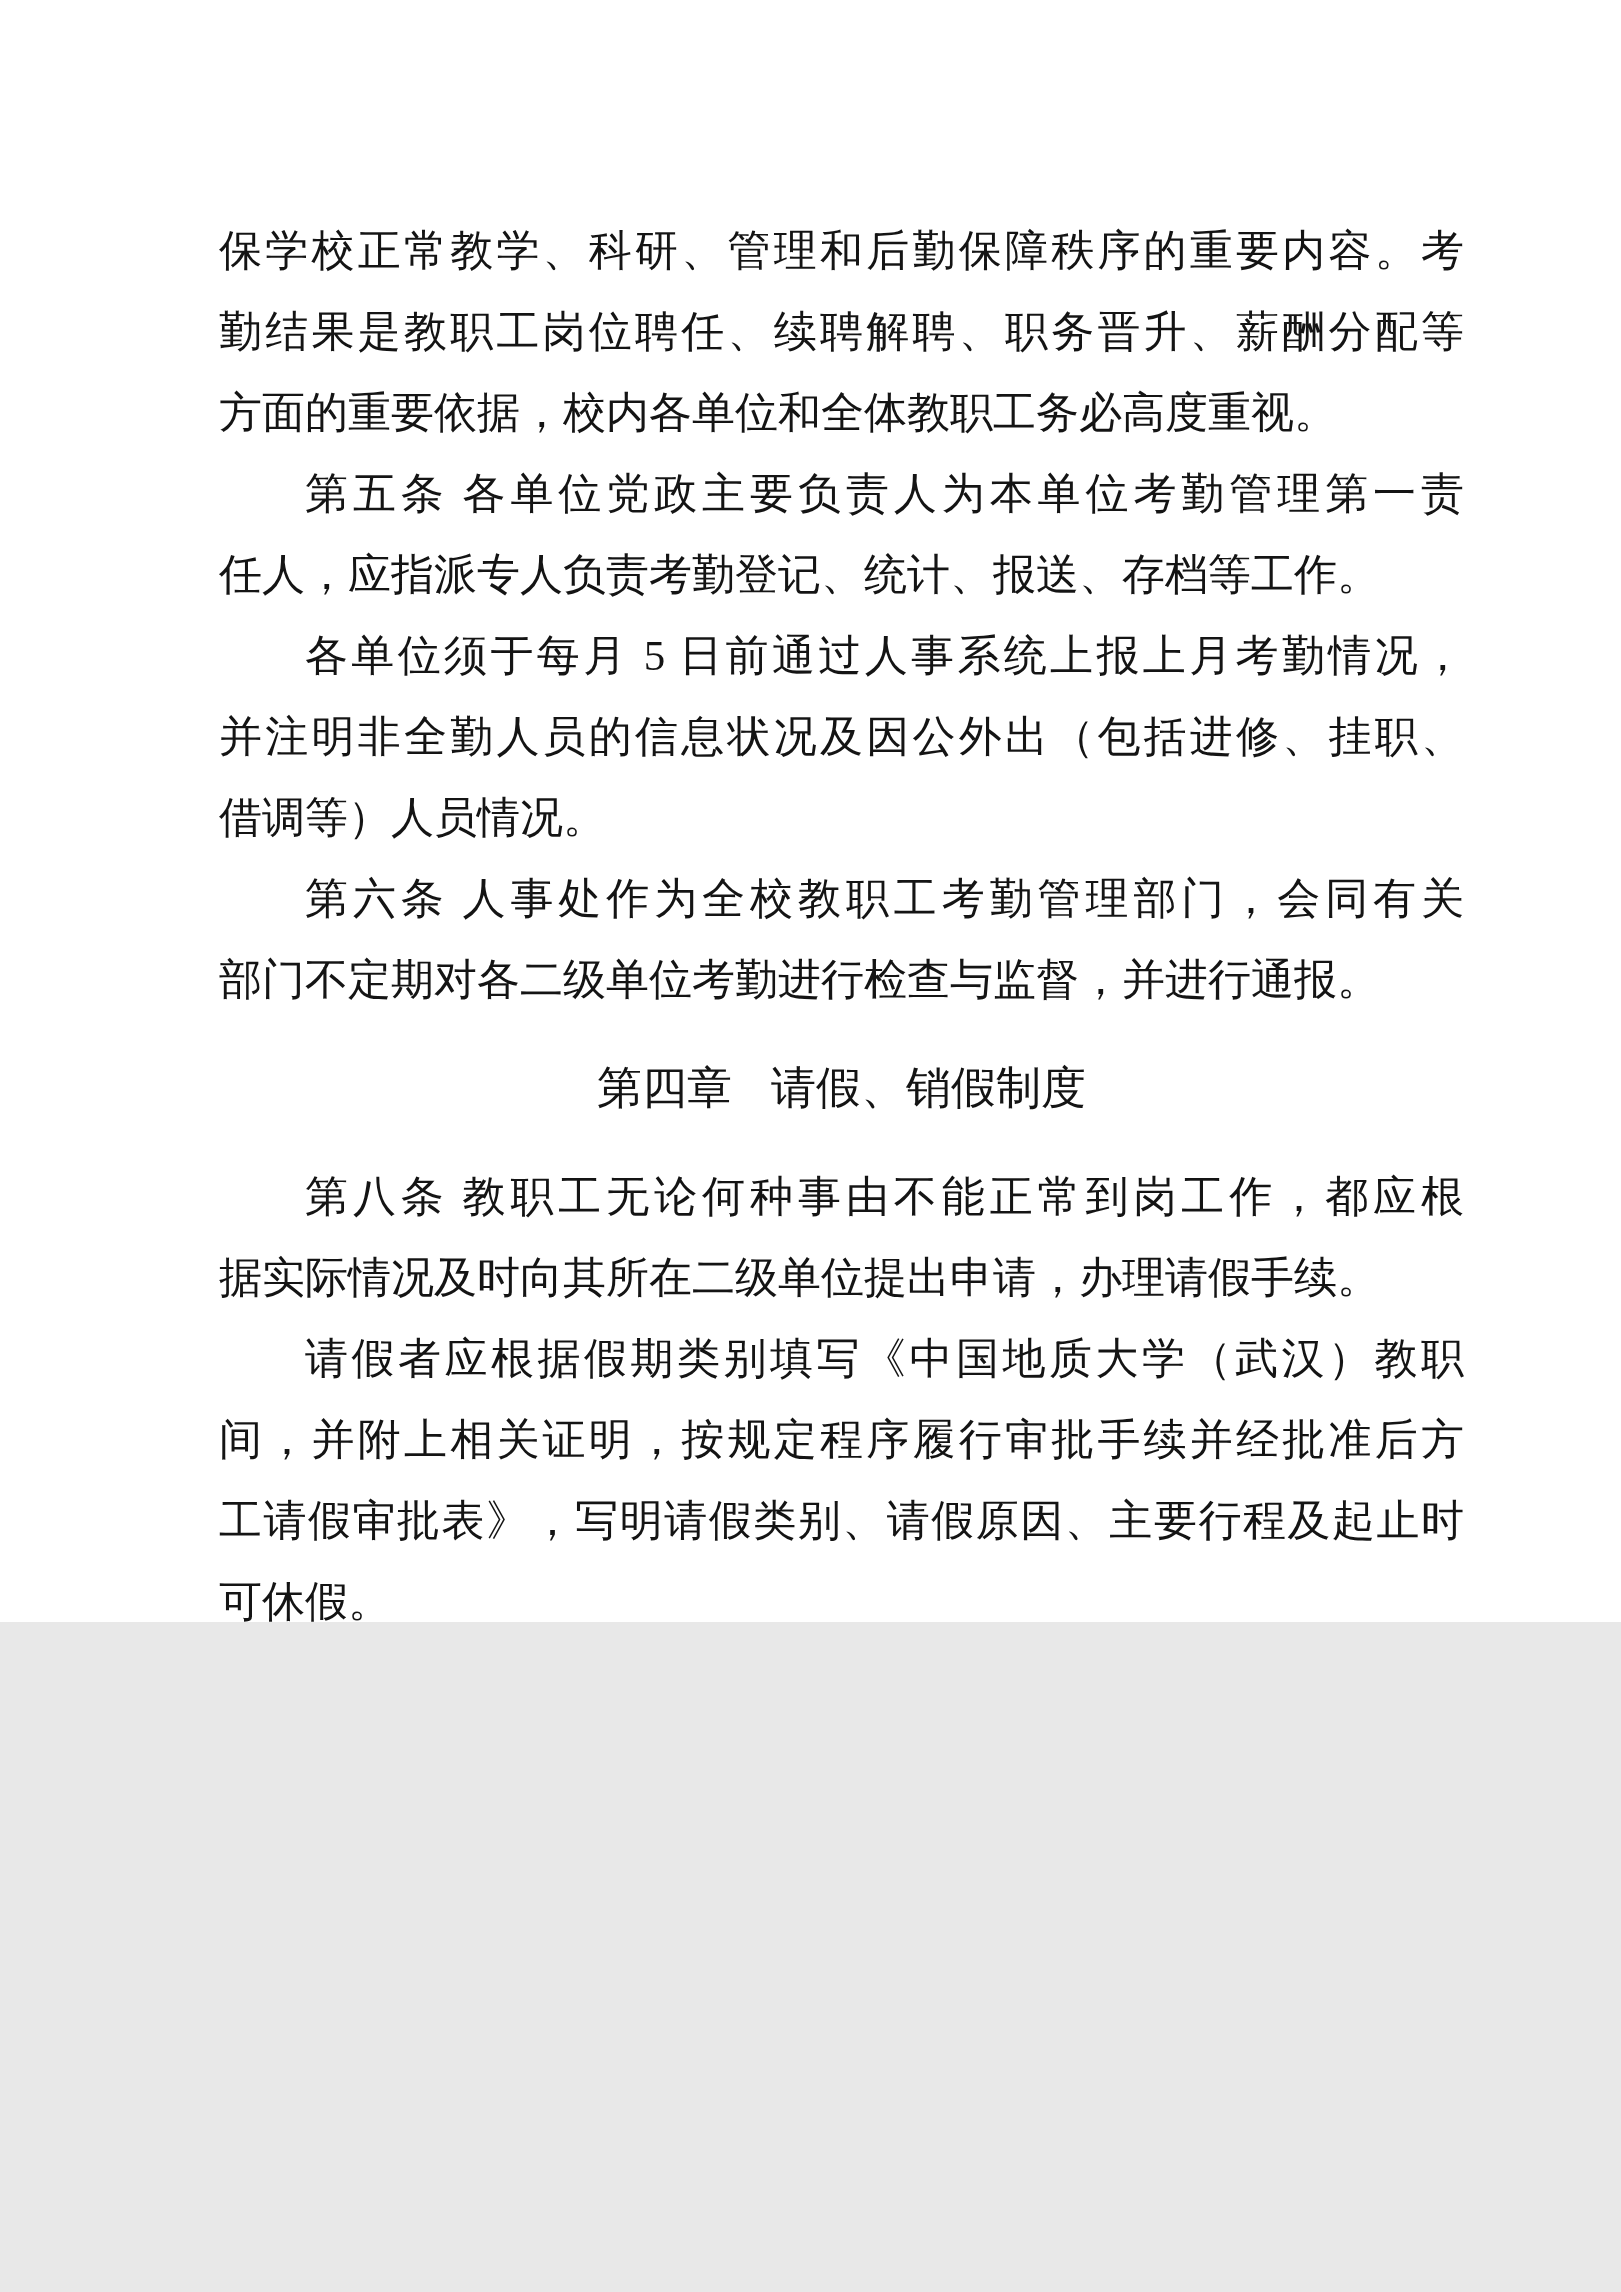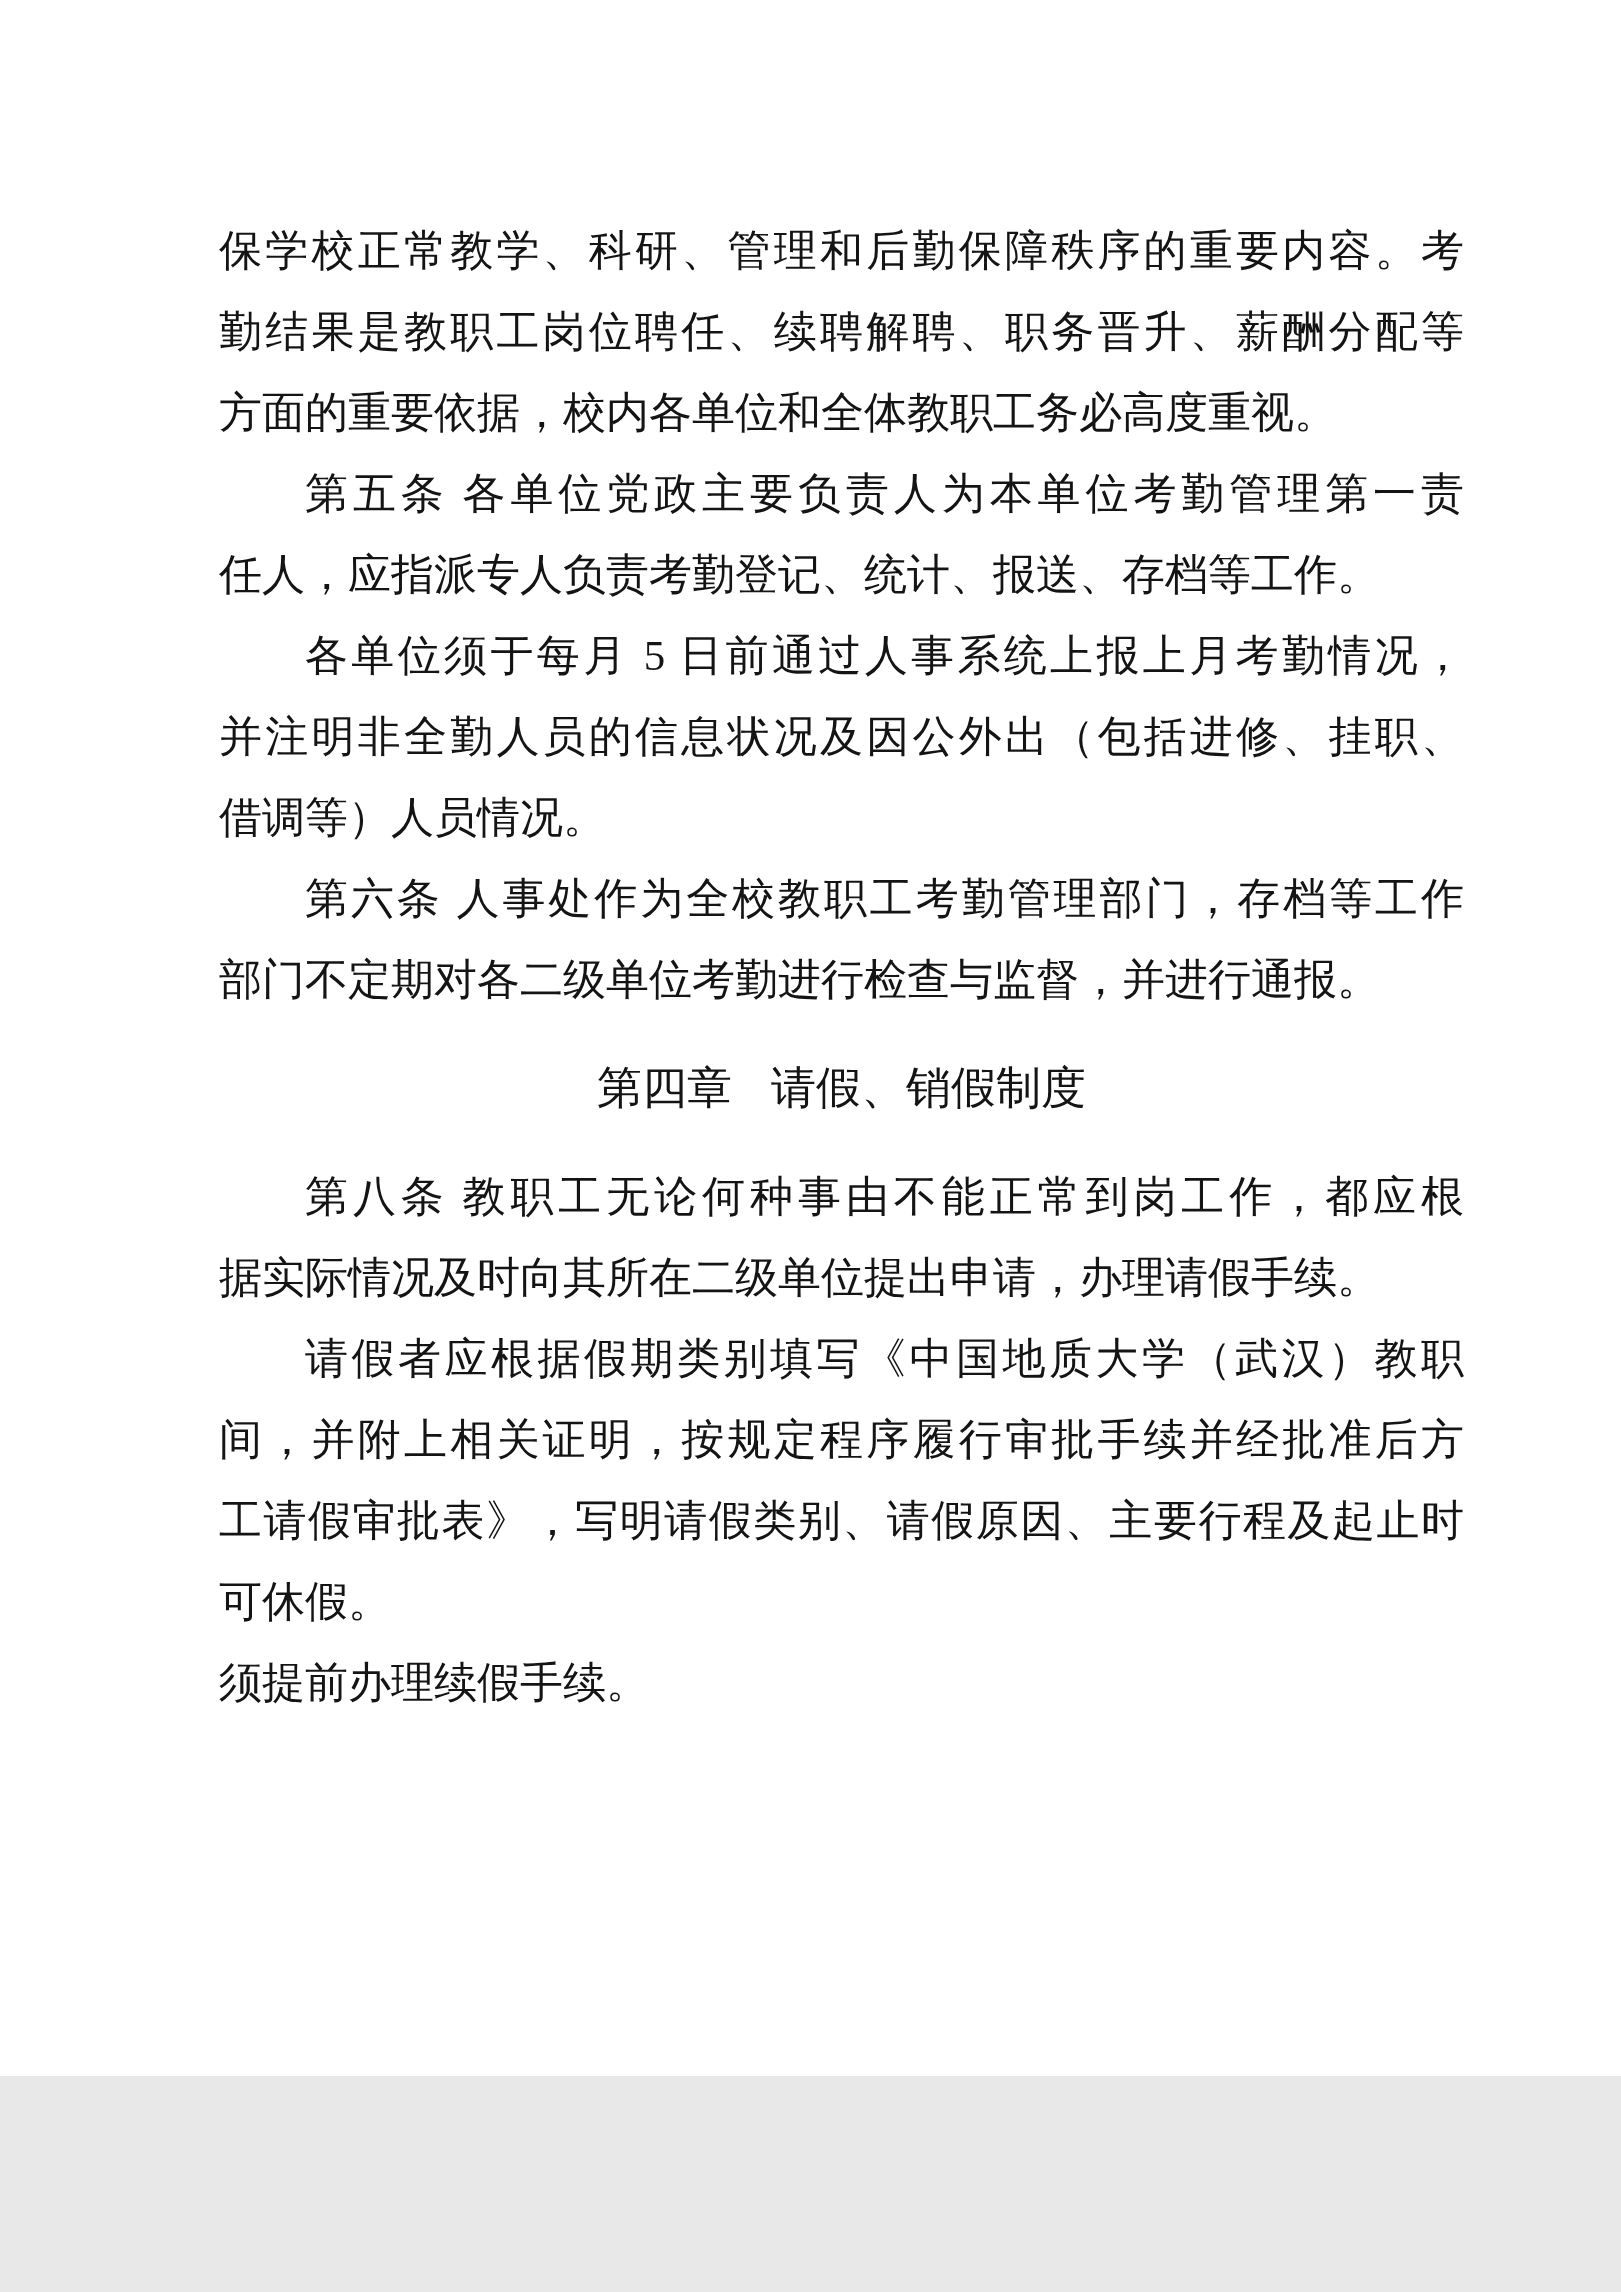--- a/index.html
+++ b/index.html
@@ -1,19 +1,19 @@
 <!DOCTYPE html>
 <html><head>
 <meta charset="utf-8">
 <style>
   html, body { margin: 0; padding: 0; background: #e8e8e8; }
   .page {
     position: relative;
     width: 1621px;
-    height: 2076px;
+    height: 1622px;
     margin: 0 auto;
     background: #ffffff;
     color: #141414;
     font-family: "Liberation Serif", serif;
     overflow: hidden;
   }
   .textblock {
     position: absolute;
     left: 219px;
     top: 210px;
@@ -72,21 +72,21 @@
       <div class="ln">任人，应指派专人负责考勤登记、统计、报送、存档等工作。</div>
     </div>
 
     <div class="para">
       <div class="ln jf ind">各单位须于每月 5 日前通过人事系统上报上月考勤情况，</div>
       <div class="ln jf">并注明非全勤人员的信息状况及因公外出（包括进修、挂职、</div>
       <div class="ln">借调等）人员情况。</div>
     </div>
 
     <div class="para">
-      <div class="ln jf ind"><span class="kw">第六条</span><span>人事处作为全校教职工考勤管理部门，存档等工作</span></div>
+      <div class="ln jf ind"><span class="kw">第六条</span><span>人事处作为全校教职工考勤管理部门，会同有关</span></div>
       <div class="ln">部门不定期对各二级单位考勤进行检查与监督，并进行通报。</div>
     </div>
 
     <div class="chapter">
       <span class="num">第四章</span><span>请假、销假制度</span>
     </div>
 
 
     <div class="para">
       <div class="ln jf ind"><span class="kw">第八条</span><span>教职工无论何种事由不能正常到岗工作，都应根</span></div>

